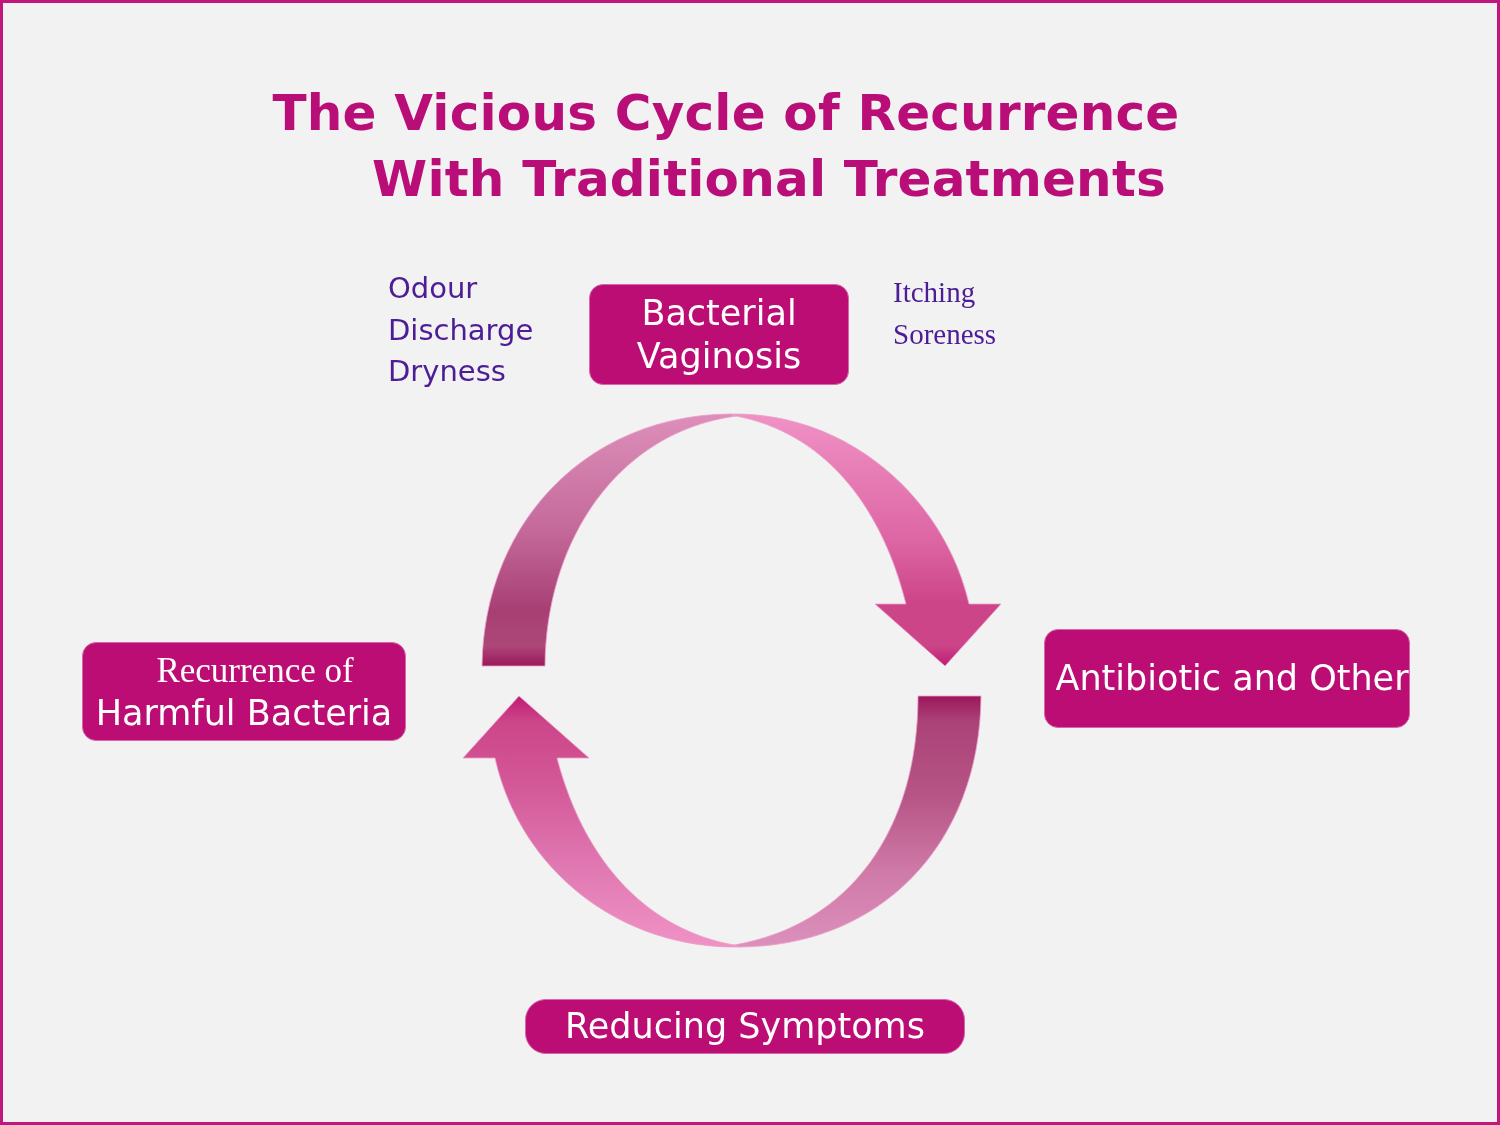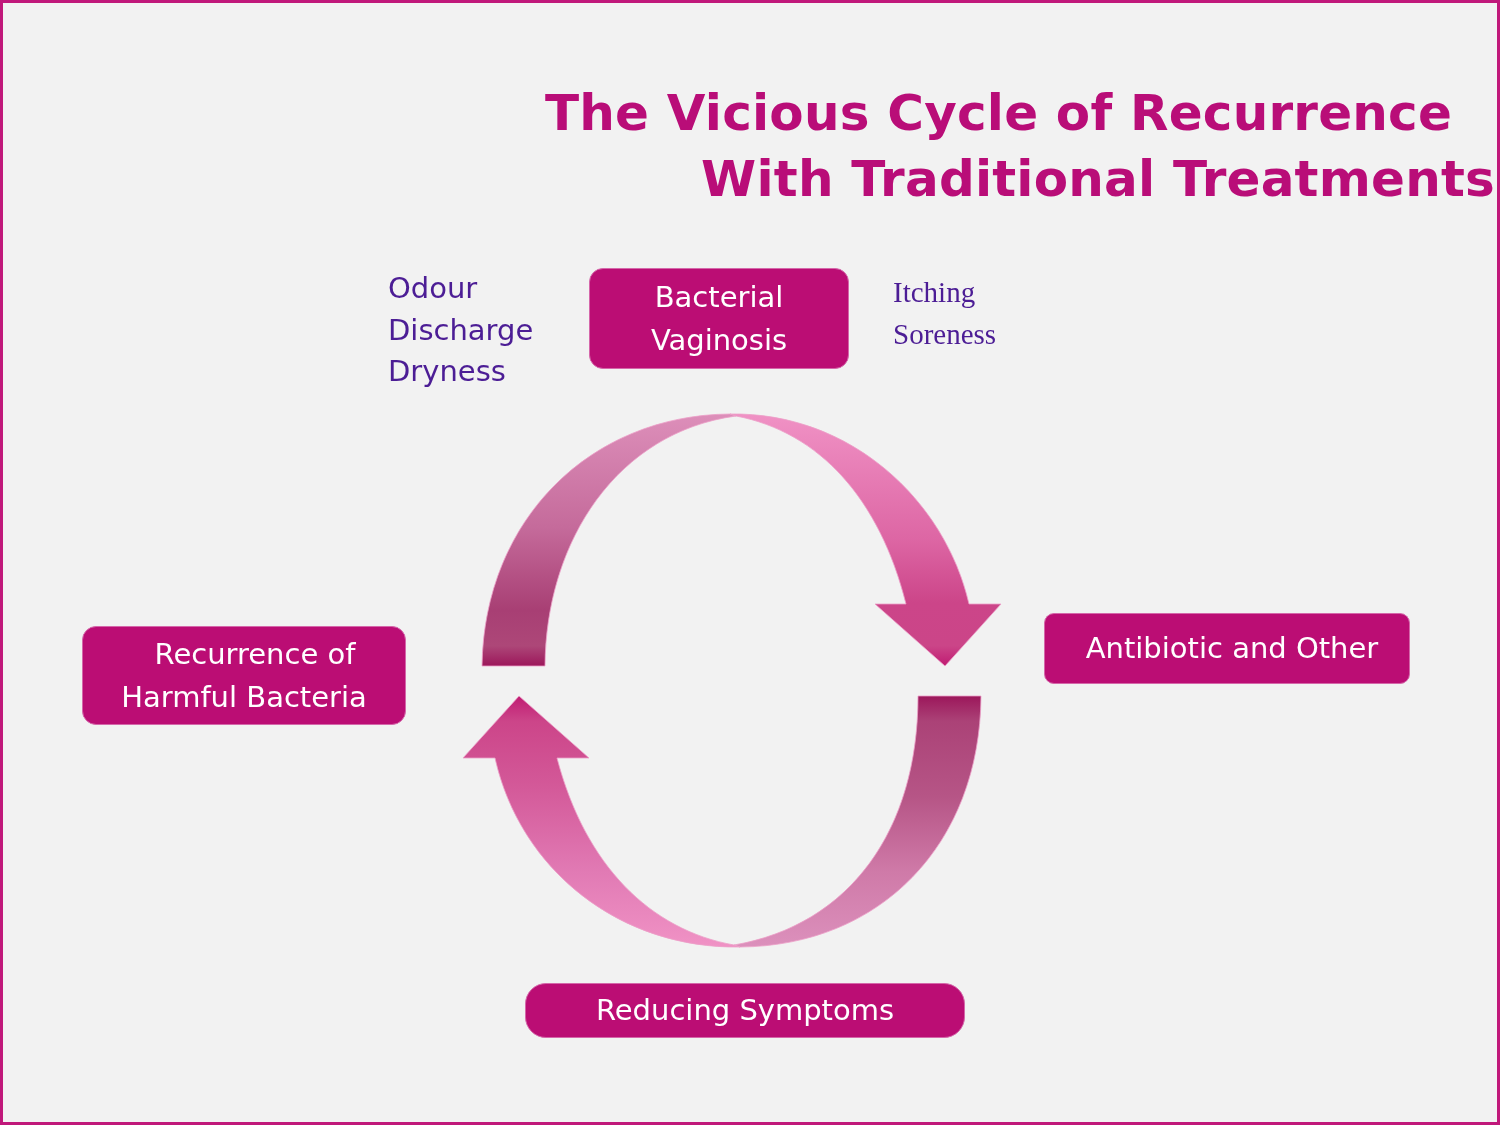--- a/index.html
+++ b/index.html
@@ -6,32 +6,32 @@
   body {
     width: 1500px; height: 1125px; position: relative; overflow: hidden;
     background: #f2f2f2;
     font-family: "DejaVu Sans", "Liberation Sans", sans-serif;
   }
   .frame {
     position: absolute; left: 0; top: 0; width: 1500px; height: 1125px;
     box-sizing: border-box; border: 3px solid #c0187a;
   }
   .title {
-    position: absolute; left: 0; width: 1452px; text-align: right;
+    position: absolute; left: 0; width: 1452px; text-align: center;
     color: #b90d78; font-weight: bold; font-size: 50px; letter-spacing: 0.2px;
     line-height: 66px;
   }
   .title.l1 { top: 80px; }
   .title.l2 { top: 146px; padding-left: 43px; }
   .box {
     position: absolute; background: #bb0d74; color: #ffffff;
     border-radius: 14px; border: 1.5px solid #d567aa;
     box-sizing: border-box; display: flex; flex-direction: column;
     align-items: center; justify-content: center; text-align: center;
-    font-size: 29px; line-height: 43px;
+    font-size: 35px; line-height: 43px; margin-top: 16px;
   }
   .box span { display: block; white-space: nowrap; }
   .symptoms {
     position: absolute; color: #4c1d95; font-size: 29px; line-height: 41.5px;
   }
   .symptoms span { display: block; white-space: nowrap; }
   svg.cycle { position: absolute; left: 0; top: 0; }
 </style>
 </head>
 <body>
@@ -50,30 +50,30 @@
 <div class="box" style="left:589px; top:268px; width:260px; height:101px;">
   <span>Bacterial</span>
   <span>Vaginosis</span>
 </div>
 
 <div class="symptoms" style="left:893px; top:272px;font-family:Liberation Serif, serif;">
   <span>Itching</span>
   <span>Soreness</span>
 </div>
 
-<div class="box" style="left:1044px; top:613px; width:366px; height:71px;border-radius:10px;">
+<div class="box" style="left:1044px; top:613px; width:366px; height:99px;">
   <span style="padding-left:10px;">Antibiotic and Other</span>
 </div>
 
 <div class="box" style="left:525px; top:983px; width:440px; height:55px;border-radius:21px;">
   <span>Reducing Symptoms</span>
 </div>
 
 <div class="box" style="left:82px; top:626px; width:324px; height:99px;">
-  <span style="padding-left:22px;">Recurrence of</span>
+  <span style="padding-left:22px;font-family:Liberation Serif, serif;">Recurrence of</span>
   <span>Harmful Bacteria</span>
 </div>
 
 <svg class="cycle" width="1500" height="1125" viewBox="0 0 1500 1125">
   <defs>
     <linearGradient id="gTL" x1="0" y1="413" x2="0" y2="666" gradientUnits="userSpaceOnUse">
       <stop offset="0" stop-color="#dd8fba"></stop>
       <stop offset="0.45" stop-color="#c56b9b"></stop>
       <stop offset="0.78" stop-color="#a83f74"></stop>
       <stop offset="0.92" stop-color="#ad4778"></stop>

